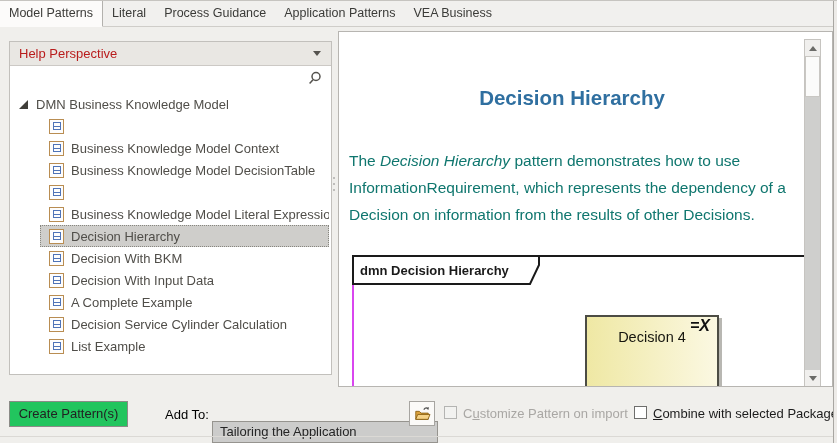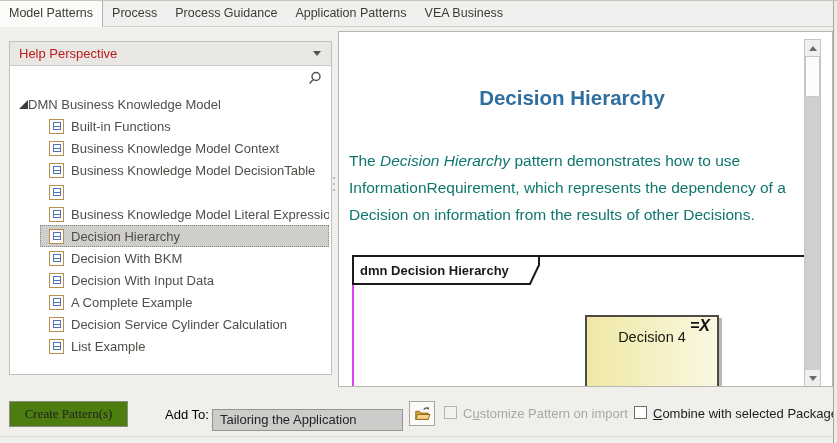--- a/index.html
+++ b/index.html
@@ -28,21 +28,21 @@
     align-items:center; padding:0 10px 0 9px; font-size:13px; color:#b91c1c;}
   .persp-bar .caret{margin-left:auto; width:0; height:0; border-left:4px solid transparent;
     border-right:4px solid transparent; border-top:5px solid #55534e;}
   .search-row{height:24px; position:relative; background:#fff;}
   .search-row svg{position:absolute; right:9px; top:5px;}
   .tree{padding-top:3px;}
   .trow{height:22px; display:flex; font-size:13px; color:#504e49;}
   .trow .indent-group{width:9px; flex:none;}
   .trow .indent-item{width:30px; flex:none;}
   .tbody{flex:1; display:flex; align-items:center; margin-right:2px; min-width:0;}
-  .tbody.grp{}
+  .tbody.grp{gap:8px;}
   .tbody.itm{padding-left:9px; gap:7px;}
   .tbody.sel{background:#cfcecb; outline:1px dotted #87867f; outline-offset:-1px;}
   .tri{width:9px; height:9px; flex:none;}
   .pat-icon{width:15px; height:15px; flex:none; border:1px solid #b98d52; background:#fdfdfd;
     display:flex; align-items:center; justify-content:center;}
   .pat-icon .inner{width:8px; height:8px; border:1px solid #4f74b8; position:relative;}
   .pat-icon .inner::after{content:""; position:absolute; left:0; right:0; top:3px; height:1px; background:#4f74b8;}
   .tlabel{white-space:nowrap; overflow:hidden;}
 
   
@@ -76,45 +76,45 @@
   .vs-btn{position:absolute; left:0; width:15px; height:16px; background:#f0efed;
     display:flex; align-items:center; justify-content:center;}
   .vs-btn.up{top:0;}
   .vs-btn.down{bottom:0;}
   .vs-btn .tri-up{width:0;height:0;border-left:4px solid transparent;border-right:4px solid transparent;border-bottom:5px solid #6b6b68;}
   .vs-btn .tri-down{width:0;height:0;border-left:4px solid transparent;border-right:4px solid transparent;border-top:5px solid #6b6b68;}
   .vs-thumb{position:absolute; left:0; top:16px; width:15px; height:41px; background:#fbfbfa;
     border:1px solid #c9c7c3;}
 
   
-  .btn-create{position:absolute; left:9px; top:400px; width:119px; height:26px; background:#4d7c0f;
-    border:1px solid #8b8b87; font-size:13px; color:#222; text-align:center; line-height:24px;font-family:Liberation Serif, serif;}
+  .btn-create{position:absolute; left:9px; top:400px; width:119px; height:26px; background:#22c55e;
+    border:1px solid #8b8b87; font-size:13px; color:#222; text-align:center; line-height:24px;}
   .addto-label{position:absolute; left:165px; top:406px; font-size:13px; color:#000000;}
-  .addto-field{position:absolute; left:212px; top:408px; width:191px; height:22px; background:#cccccb;
+  .addto-field{position:absolute; left:212px; top:420px; width:226px; height:22px; background:#cccccb;
     border:1px solid #96948f; font-size:13px; color:#252525; line-height:20px; padding-left:7px;
     white-space:nowrap; overflow:hidden;}
   .btn-folder{position:absolute; left:409px; top:400px; width:26px; height:25px; background:#fbfaf8;
     border:1px solid #a7a5a1; display:flex; align-items:center; justify-content:center;}
   .cb{position:absolute; width:13px; height:13px; background:#fff; border:1px solid #6e6e6c;}
   .cb.disabled{background:#f2f2f0; border-color:#b4b4b2;}
   .cb1{left:444px; top:405px;}
   .cb2{left:634px; top:405px;}
   .cb-label{position:absolute; top:405px; font-size:13px; white-space:nowrap;}
   .cb-label.l1{left:463px; width:170px; overflow:hidden; color:#a9a7a4;}
   .cb-label.l2{left:653px; color:#1c1c1c;}
   .accel{text-decoration:underline;}
 </style>
 </head>
 <body>
 
 <div class="window">
 
   <div class="tabbar">
     <div class="tab active">Model Patterns</div>
-    <div class="tab">Process</div>
+    <div class="tab">Literal</div>
     <div class="tab">Process Guidance</div>
     <div class="tab">Application Patterns</div>
     <div class="tab">VEA Business</div>
   </div>
 
   <div class="sidebar">
     <div class="persp-bar">
       <span>Help Perspective</span>
       <span class="caret"></span>
     </div>
@@ -136,21 +136,20 @@
           <span class="tlabel">DMN Business Knowledge Model</span>
         </span>
       </div>
 
       <div class="trow">
         <span class="indent-item"></span>
         <span class="tbody itm">
           <span class="pat-icon">
               <span class="inner"></span>
             </span>
-          <span class="tlabel">Built-in Functions</span>
         </span>
       </div>
 
       <div class="trow">
         <span class="indent-item"></span>
         <span class="tbody itm">
           <span class="pat-icon">
               <span class="inner"></span>
             </span>
           <span class="tlabel">Business Knowledge Model Context</span>

